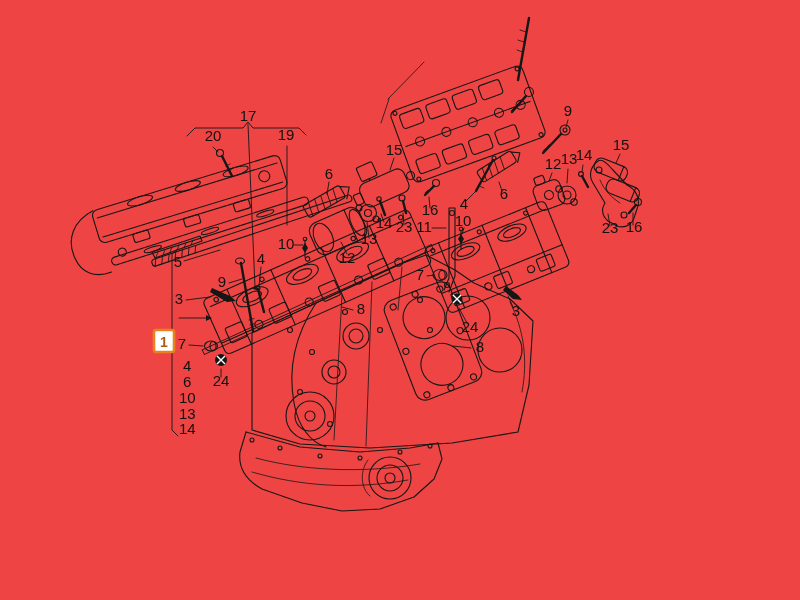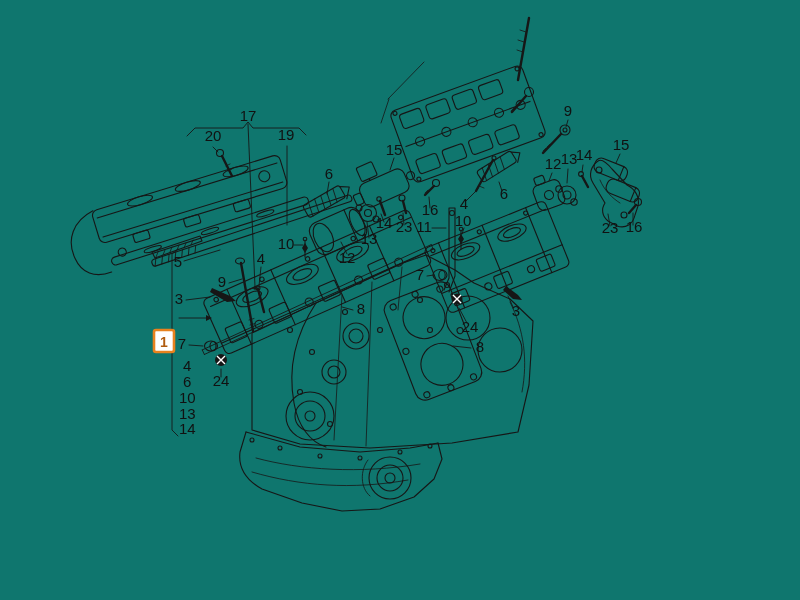--- a/index.html
+++ b/index.html
@@ -1,16 +1,16 @@
 <!DOCTYPE html>
 <html><head>
 <meta charset="utf-8">
 <style>
   html,body{margin:0;padding:0;background:#fff;}
-  .stage{position:relative;width:800px;height:600px;background:#0f766e;overflow:hidden;
+  .stage{position:relative;width:800px;height:600px;background:#ef4444;overflow:hidden;
          font-family:"Liberation Sans",sans-serif;}
   svg{display:block;}
   .art{stroke:#161616;fill:none;stroke-width:1.1;stroke-linejoin:round;stroke-linecap:round;}
   .thin{stroke-width:0.8;}
   .thick{stroke-width:2.4;}
   .dark{fill:#161616;stroke:none;}
   .leader{stroke:#161616;stroke-width:0.9;fill:none;stroke-linecap:round;}
   .callout{font-family:"Liberation Sans",sans-serif;font-size:15px;fill:#111;}
   .hl-num{font-family:"Liberation Sans",sans-serif;font-size:14px;font-weight:bold;}
 </style>

